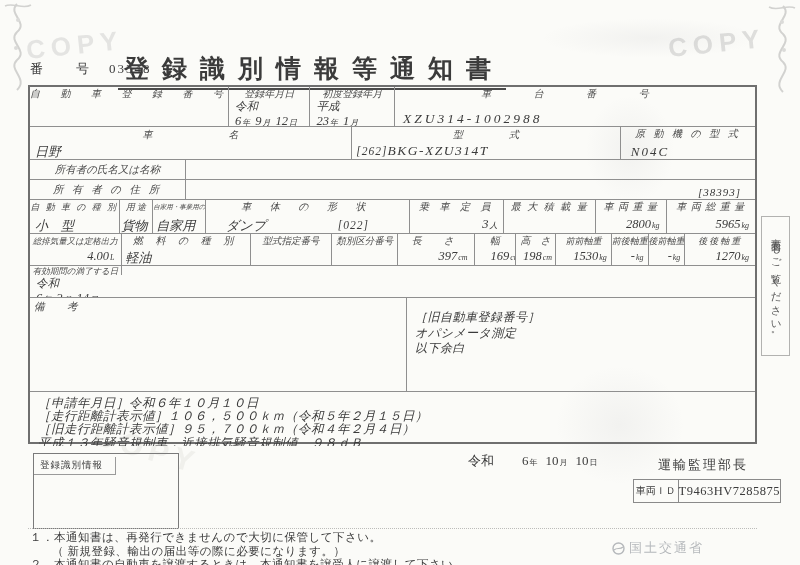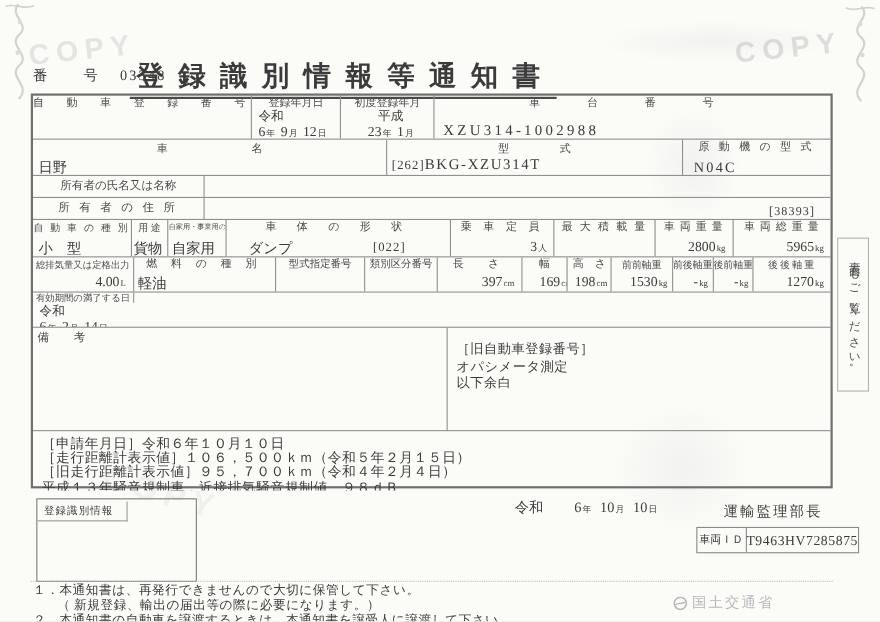--- a/index.html
+++ b/index.html
@@ -12,21 +12,21 @@
   
   .doc-number{position:absolute;left:30px;top:60px;font-size:13px;letter-spacing:2px;white-space:nowrap;}
   .doc-number .sp{letter-spacing:10px;margin-right:10px;}
   .doc-title{position:absolute;left:118px;top:52px;font-size:25px;font-weight:bold;letter-spacing:13px;
              border-bottom:2px solid #4a4a4a;padding:0 2px 3px 6px;white-space:nowrap;}
   
   .tbl{position:absolute;left:28px;top:85px;width:729px;height:359px;border:2px solid #6f6f6f;box-sizing:border-box;}
   .trow{position:absolute;left:0;width:100%;display:flex;box-sizing:border-box;border-bottom:1px solid #8f8f8f;}
   .trow:last-child{border-bottom:none;}
   .tc{box-sizing:border-box;border-right:1px solid #8f8f8f;position:relative;overflow:hidden;
-      display:flex;flex-direction:column;}
+      display:flex;flex-direction:column;font-style:italic;}
   .tc.last{border-right:none;}
   .lab{font-size:10px;color:#4a4a4a;text-align:center;line-height:12px;white-space:nowrap;margin-top:1px;}
   .split{display:flex;justify-content:center;margin-top:1px;font-size:10px;color:#4a4a4a;}
   .era{font-size:11.5px;padding-left:6px;line-height:13px;}
   .dline{white-space:nowrap;padding-left:6px;line-height:14px;}
   .dline .num{font-size:12.5px;margin-left:5px;}
   .dline .num:first-child{margin-left:0;}
   .unit{font-size:8px;margin-left:1px;}
   .val{font-size:13px;}
   .bottomline{margin-top:auto;line-height:15px;}
@@ -95,21 +95,21 @@
 
     <div class="trow" style="top:0;height:40px;">
       <div class="tc" style="width:200px;">
         <div class="lab" style="letter-spacing:9px;">自 動 車 登 録 番 号</div>
       </div>
       <div class="tc" style="width:82px;">
         <div class="lab">登録年月日</div>
         <div class="era">令和</div>
         <div class="dline"><span class="num">6</span><span class="unit">年</span><span class="num">9</span><span class="unit">月</span><span class="num">12</span><span class="unit">日</span></div>
       </div>
-      <div class="tc" style="width:85px;align-items:center;">
+      <div class="tc" style="width:85px;">
         <div class="lab">初度登録年月</div>
         <div class="era">平成</div>
         <div class="dline"><span class="num">23</span><span class="unit">年</span><span class="num">1</span><span class="unit">月</span></div>
       </div>
       <div class="tc last" style="width:362px;">
         <div class="lab" style="letter-spacing:20px;">車 台 番 号</div>
         <div class="bottomline val mono-sp" style="padding-left:8px;font-size:13.5px;">XZU314-1002988</div>
       </div>
     </div>
 

